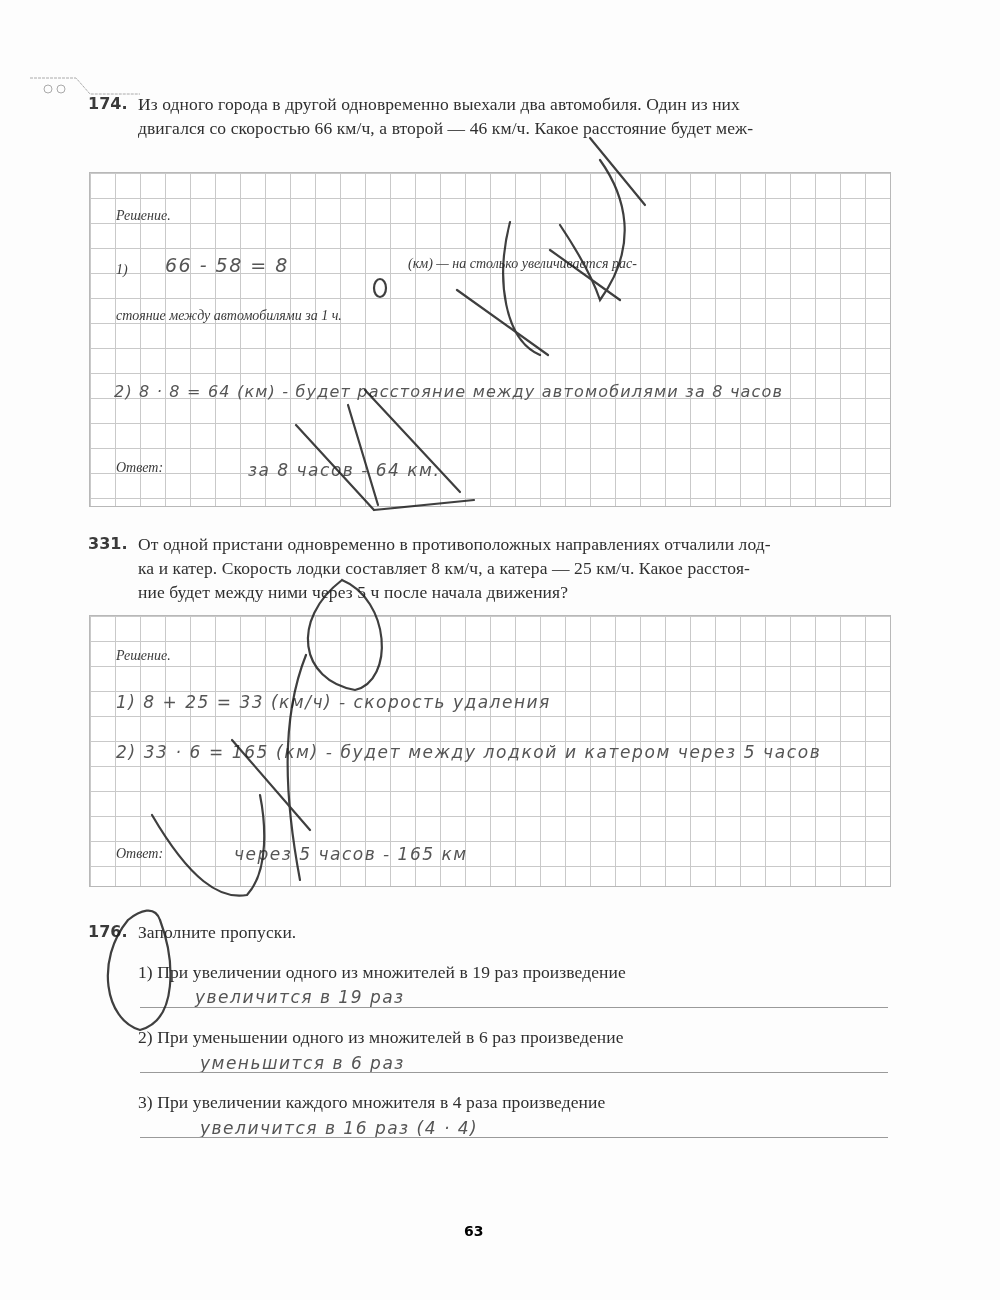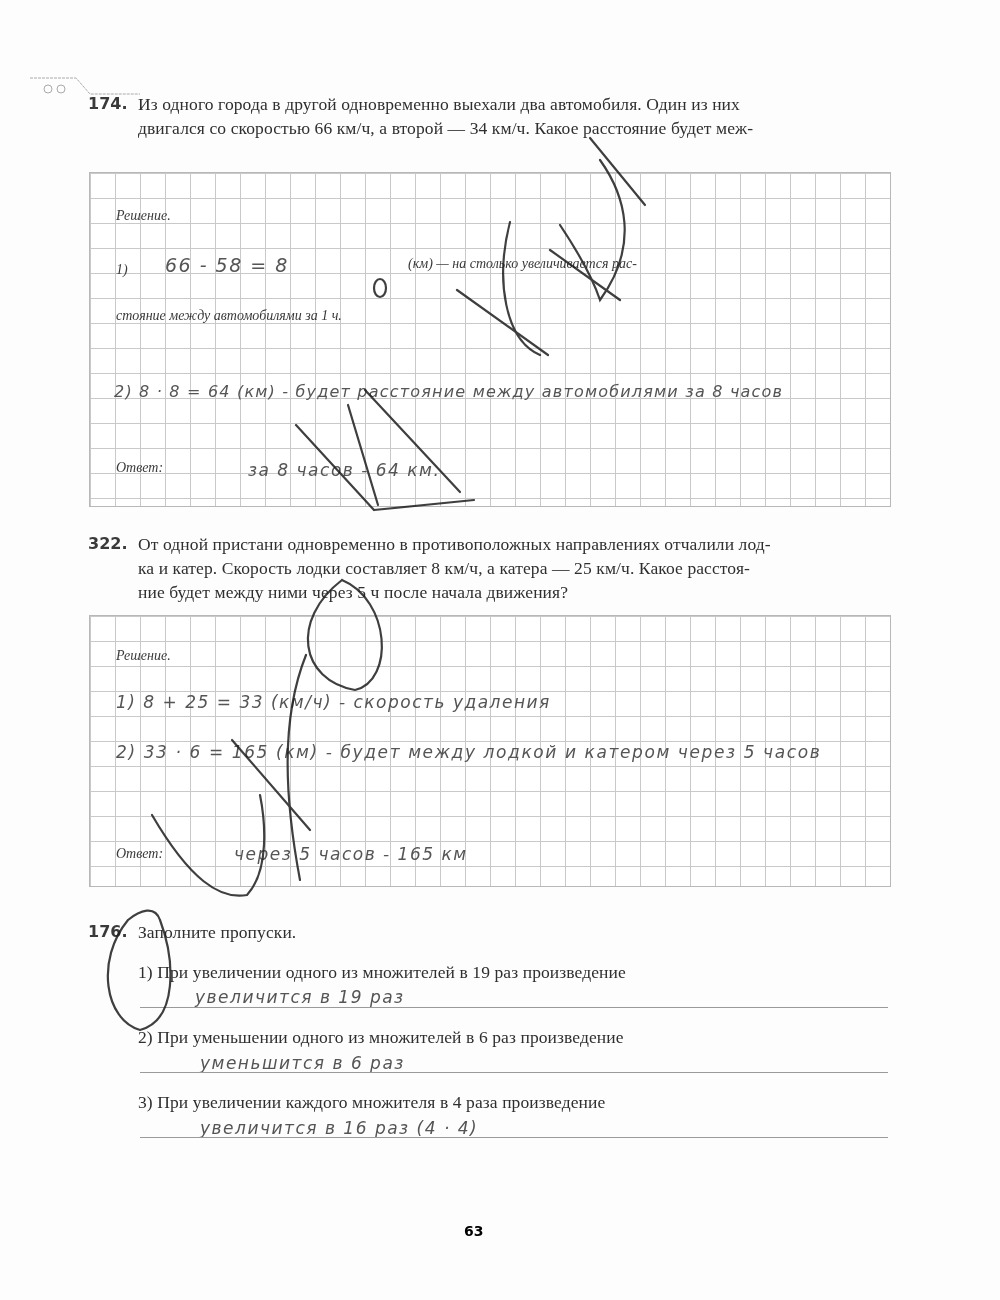--- a/index.html
+++ b/index.html
@@ -42,37 +42,37 @@
 <svg class="abs corner" viewBox="0 0 112 30">
   <path d="M2 6 H48 L62 22 H112" fill="none" stroke="#aaa" stroke-width="1" stroke-dasharray="3 1"></path>
   <circle cx="20" cy="17" r="4" fill="none" stroke="#aaa" stroke-width="1"></circle>
   <circle cx="33" cy="17" r="4" fill="none" stroke="#aaa" stroke-width="1"></circle>
 </svg>
 
 <div class="abs" style="left:88px; top:92px; width:800px;">
   <span class="abs task-num" style="left:0; top:2px;">174.</span>
   <div class="abs task-text" style="left:50px; top:0; width:760px;">
     <div>Из одного города в другой одновременно выехали два автомобиля. Один из них</div>
-    <div>двигался со скоростью 66 км/ч, а второй — 34 км/ч. Какое расстояние будет меж-</div>
+    <div>двигался со скоростью 66 км/ч, а второй — 46 км/ч. Какое расстояние будет меж-</div>
   </div>
 </div>
 
 <div class="abs grid" style="left:89px; top:172px; width:800px; height:333px;"></div>
 
 <div class="abs printed-italic" style="left:116px; top:208px;">Решение.</div>
 <div class="abs printed-italic" style="left:116px; top:262px;">1)</div>
 <div class="abs hand" style="left:165px; top:254px; font-size:19px;">66 - 58 = 8</div>
 <div class="abs printed-italic" style="left:408px; top:256px;">(км) — на столько увеличивается рас-</div>
 <div class="abs printed-italic" style="left:116px; top:308px;">стояние между автомобилями за 1 ч.</div>
 <div class="abs hand" style="left:114px; top:382px; font-size:16px; letter-spacing:1.2px;">2) 8 · 8 = 64   (км) - будет расстояние между автомобилями за 8 часов</div>
 <div class="abs printed-italic" style="left:116px; top:460px;">Ответ:</div>
 <div class="abs hand" style="left:248px; top:460px;">за 8 часов - 64 км.</div>
 
 <div class="abs" style="left:88px; top:532px; width:800px;">
-  <span class="abs task-num" style="left:0; top:2px;">322.</span>
+  <span class="abs task-num" style="left:0; top:2px;">331.</span>
   <div class="abs task-text" style="left:50px; top:0; width:760px;">
     <div>От одной пристани одновременно в противоположных направлениях отчалили лод-</div>
     <div>ка и катер. Скорость лодки составляет 8 км/ч, а катера — 25 км/ч. Какое расстоя-</div>
     <div>ние будет между ними через 5 ч после начала движения?</div>
   </div>
 </div>
 
 <div class="abs grid" style="left:89px; top:615px; width:800px; height:270px;"></div>
 
 <div class="abs printed-italic" style="left:116px; top:648px;">Решение.</div>

